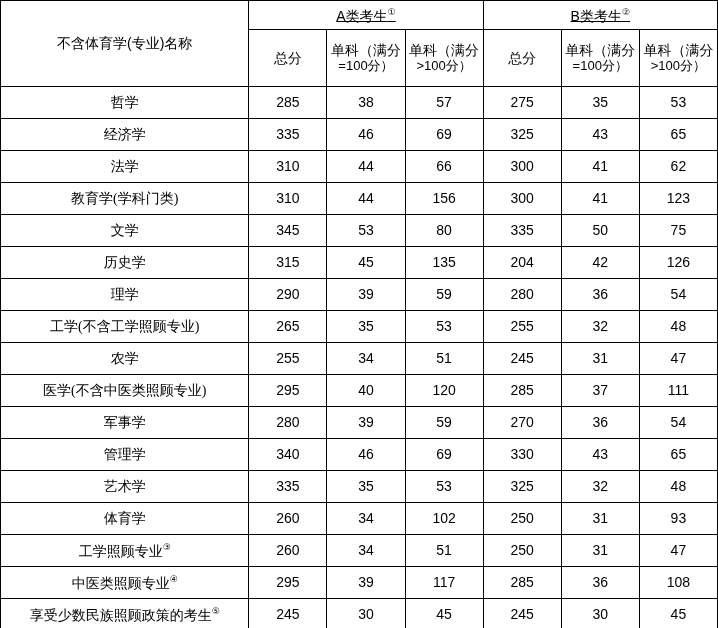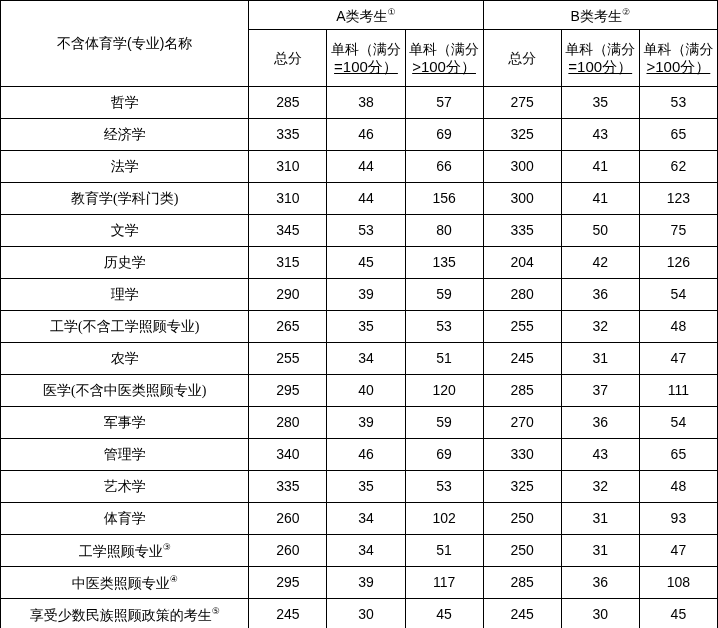--- a/index.html
+++ b/index.html
@@ -28,38 +28,38 @@
     vertical-align: middle;
     font-size: 14px;
     line-height: 1.15;
   }
   .col-name { width: 248px; }
   .col-num  { width: 78px; }
 
   .hdr-group {
     font-size: 13px;
     height: 28px;
+    text-decoration: underline;
   }
   .hdr-sub {
     font-size: 13px;
     height: 56px;
     padding: 2px 3px;
   }
   .hdr-name {
     font-size: 14.5px;
   }
   .sup {
     font-size: 9px;
     vertical-align: super;
   }
   .sub-line2 {
     display: block;
-    font-size: 15px;
+    font-size: 13px;
     margin-top: 1px;
-    text-decoration: underline;
   }
   .row-label {
     text-align: left;
     padding-left: 6px;
     font-size: 14px;
     height: 31px;
   }
   .row-val {
     font-size: 15px;
   }

